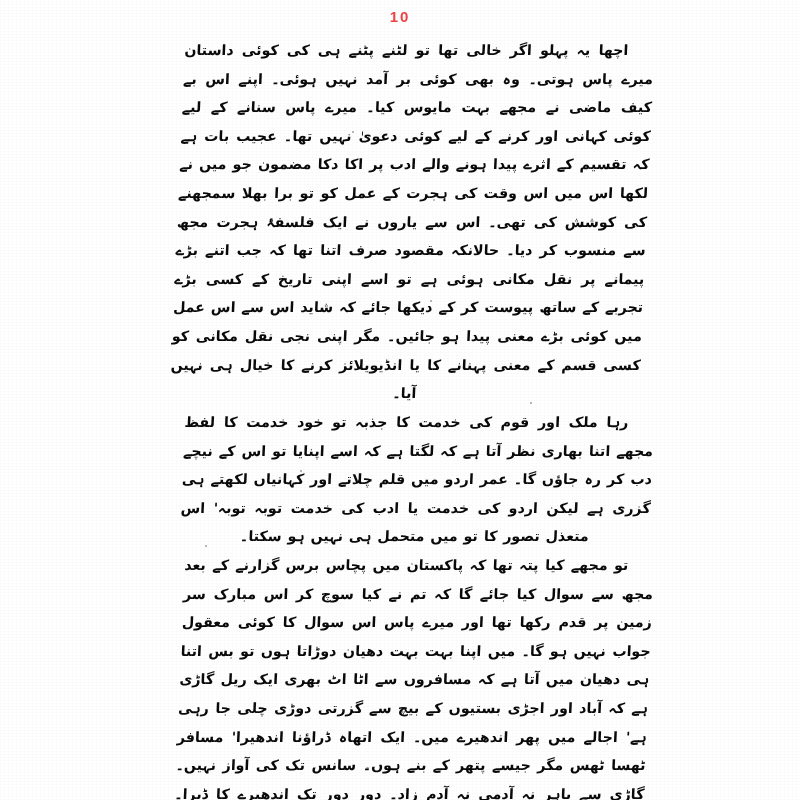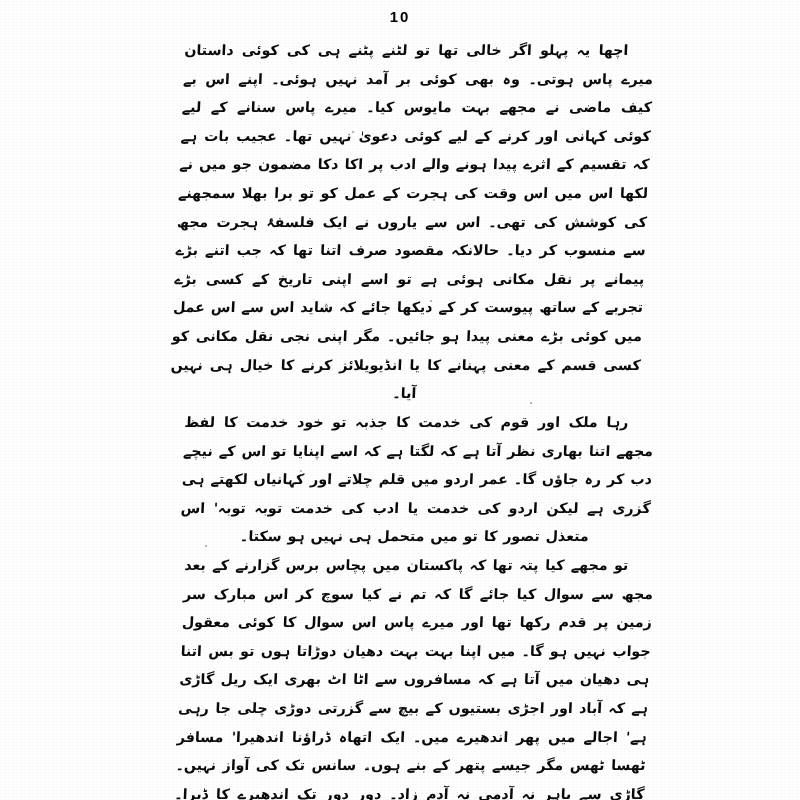--- a/index.html
+++ b/index.html
@@ -35,21 +35,21 @@
   #folio {
     position: absolute;
     top: 8px;
     left: 0;
     width: 800px;
     text-align: center;
     font-family: "Liberation Sans", sans-serif;
     font-weight: 700;
     font-size: 15px;
     letter-spacing: 2px;
-    color: #000000;
+    color: #ef4444;
   }
 
   
   #textblock {
     position: absolute;
     left: 185px;
     top: 36px;
     width: 470px;
     direction: rtl;
     unicode-bidi: isolate;

